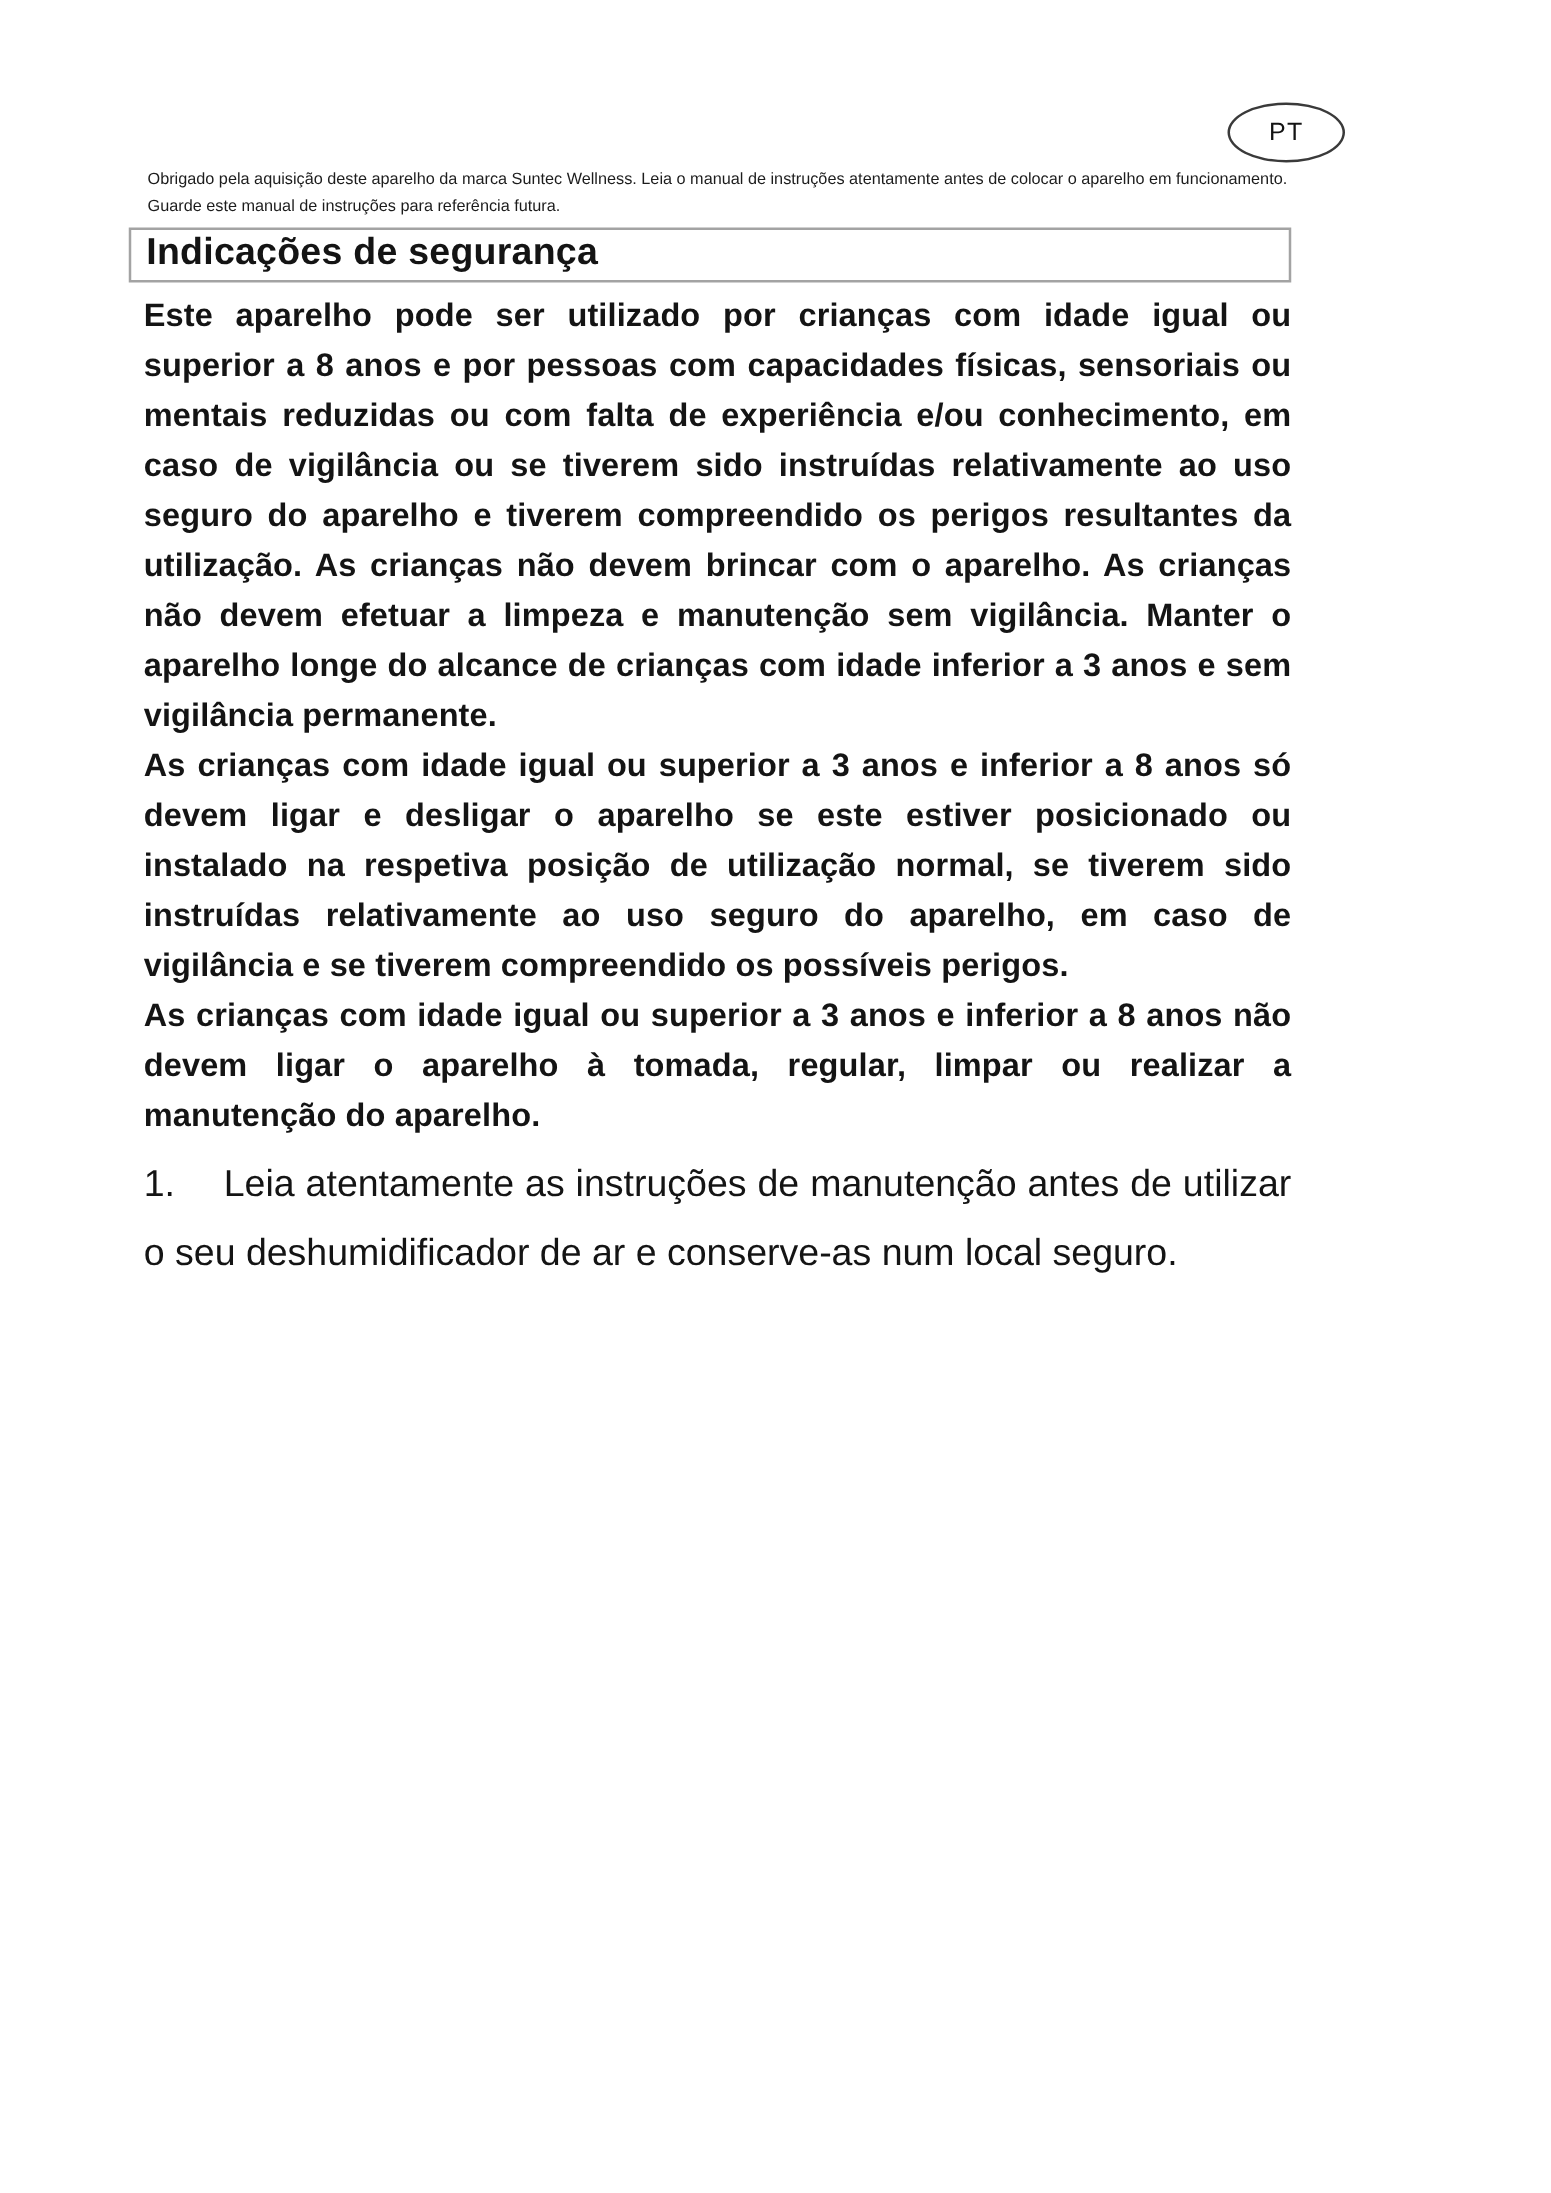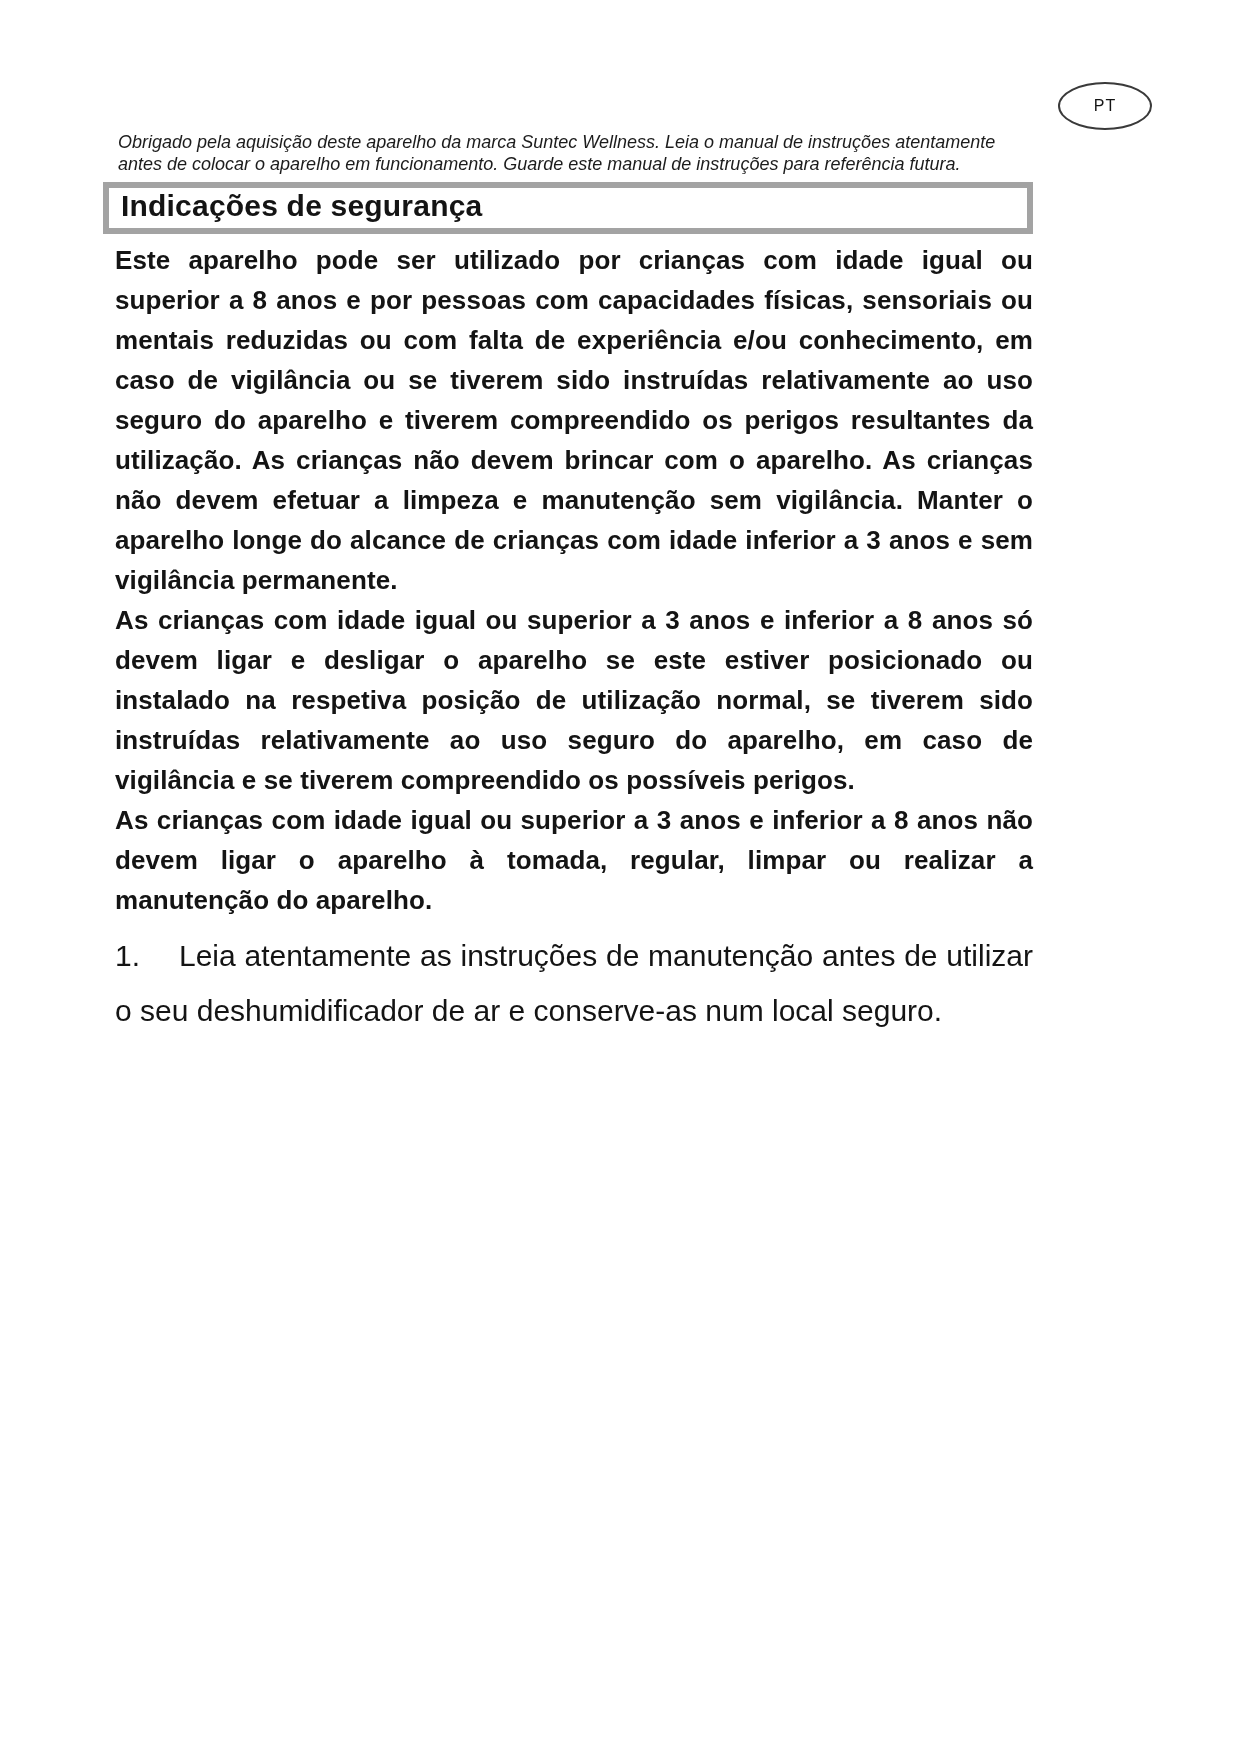--- a/index.html
+++ b/index.html
@@ -10,49 +10,48 @@
   body {
     width: 1241px;
     height: 1754px;
     position: relative;
     font-family: "Liberation Sans", "DejaVu Sans", sans-serif;
     color: #141414;
     overflow: hidden;
   }
   .pt-badge {
     position: absolute;
-    left: 1058px;
+    left: 982px;
     top: 82px;
     width: 94px;
     height: 48px;
     border: 2.5px solid #3a3a3a;
     border-radius: 50%;
     display: flex;
     align-items: center;
     justify-content: center;
-    font-size: 16px;
+    font-size: 20px;
     letter-spacing: 1px;
     box-sizing: border-box;
     background: #fff;
   }
   .content {
     position: absolute;
     left: 115px;
     top: 132px;
     width: 918px;
   }
   .intro {
-    font-size: 18px;
+    font-size: 13px;
     line-height: 21.5px;
     margin: 0 0 7px 3px;
     color: #1c1c1c;
-    font-style: italic;
   }
   .section-box {
-    border: 6px solid #a3a3a3;
+    border: 2px solid #a3a3a3;
     box-sizing: border-box;
     margin: 0 0 6px -12px;
     padding: 1px 12px 5px 12px;
     width: calc(100% + 12px);
     font-size: 30px;
     font-weight: bold;
     letter-spacing: 0.2px;
   }
   .para {
     font-size: 26px;

